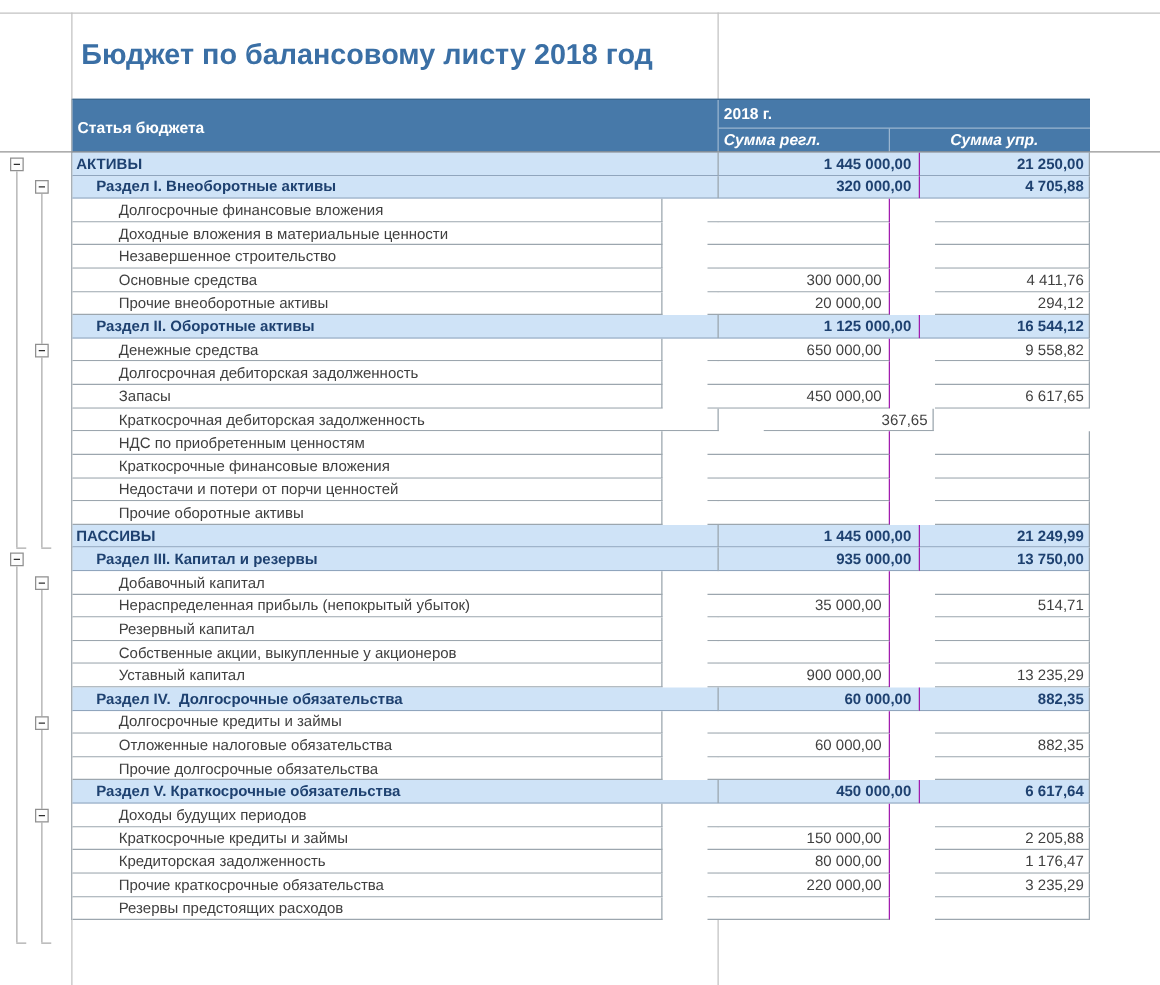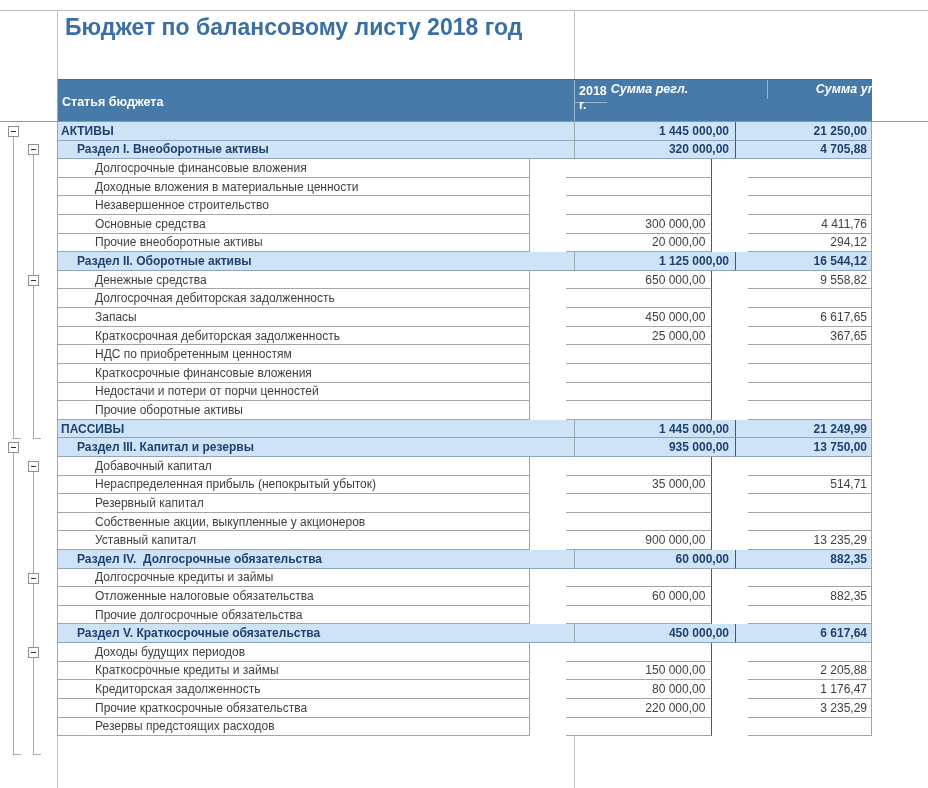--- a/index.html
+++ b/index.html
@@ -8,30 +8,30 @@
 
   
   .sline { position: absolute; background: #c2c2c2; z-index: 1; }
   .sline.h-top   { left: 0; top: 10px; width: 928px; height: 1px; }
   .sline.v-left  { left: 57px;  top: 10px; width: 1px; height: 778px; }
   .sline.v-mid   { left: 574px; top: 10px; width: 1px; height: 778px; }
   .freeze { position: absolute; left: 0; top: 121px; width: 928px; height: 1px;
             background: #949494; z-index: 6; }
 
   
-  .title { position: absolute; left: 65px; top: 14px; z-index: 5;
+  .title { position: absolute; left: 65px; top: 30px; z-index: 5;
            font-size: 23px; font-weight: bold; color: #3a6fa5; white-space: pre; }
 
   
   .report { position: absolute; left: 57px; top: 79px; width: 815px; z-index: 2;
             border-left: 1px solid #9aa5ad; }
   .rpt-header { height: 43px; background: #4779a9; color: #ffffff; font-size: 12.5px;
                 font-weight: bold; display: flex; border-top: 1px solid #3c688f; }
   .hdr-name { width: 517px; padding: 15px 0 0 4px; border-right: 1px solid rgba(255,255,255,0.45); }
-  .hdr-right { width: 297px; display: flex; flex-direction: row; }
+  .hdr-right { width: 297px; display: flex; flex-direction: column; }
   .hdr-year { height: 23px; padding: 4px 0 0 4px; border-bottom: 1px solid rgba(255,255,255,0.45); }
   .hdr-cols { height: 19px; display: flex; font-style: italic; }
   .hdr-reg { width: 161px; padding: 2px 0 0 4px; border-right: 1px solid rgba(255,255,255,0.45); }
   .hdr-upr { width: 136px; padding: 2px 0 12px 4px; margin-left: 44px; }
 
   .rpt-body { display: flex; flex-direction: column; }
   .row { display: flex; height: 18.62px; font-size: 12px; }
   .c { display: flex; align-items: center; white-space: pre; overflow: hidden;
        border-bottom: 1px solid #9ca6ae; }
   .c.name { width: 517px; border-right: 1px solid #9aa5ad; }
@@ -155,21 +155,20 @@
         <div class="c reg"></div>
         <div class="c upr"></div>
       </div>
     <div class="row d">
         <div class="c name">Запасы</div>
         <div class="c reg">450 000,00</div>
         <div class="c upr">6 617,65</div>
       </div>
     <div class="row d">
         <div class="c name">Краткосрочная дебиторская задолженность</div>
-        <div class="c reg">25 000,00</div>
         <div class="c upr">367,65</div>
       </div>
     <div class="row d">
         <div class="c name">НДС по приобретенным ценностям</div>
         <div class="c reg"></div>
         <div class="c upr"></div>
       </div>
     <div class="row d">
         <div class="c name">Краткосрочные финансовые вложения</div>
         <div class="c reg"></div>

